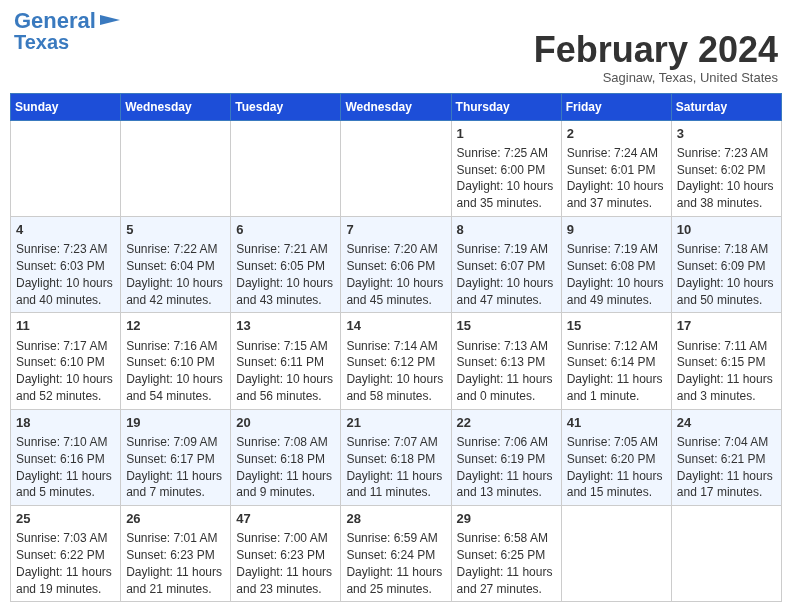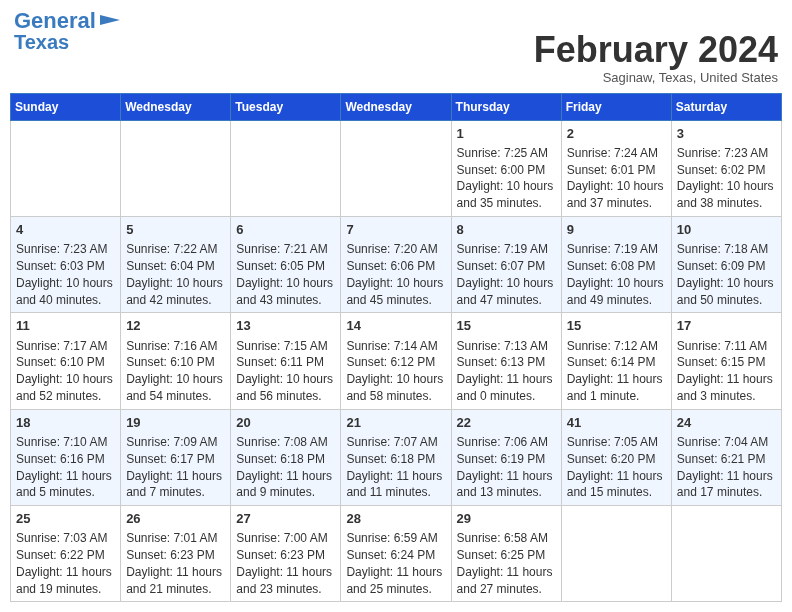--- a/index.html
+++ b/index.html
@@ -240,21 +240,21 @@
       <tr>
         <td>
         <span class="day-num">25</span>
         <span class="day-info">Sunrise: 7:03 AM<br>Sunset: 6:22 PM<br>Daylight: 11 hours and 19 minutes.</span>
       </td>
         <td>
         <span class="day-num">26</span>
         <span class="day-info">Sunrise: 7:01 AM<br>Sunset: 6:23 PM<br>Daylight: 11 hours and 21 minutes.</span>
       </td>
         <td>
-        <span class="day-num">27</span>
+        <span class="day-num">47</span>
         <span class="day-info">Sunrise: 7:00 AM<br>Sunset: 6:23 PM<br>Daylight: 11 hours and 23 minutes.</span>
       </td>
         <td>
         <span class="day-num">28</span>
         <span class="day-info">Sunrise: 6:59 AM<br>Sunset: 6:24 PM<br>Daylight: 11 hours and 25 minutes.</span>
       </td>
         <td>
         <span class="day-num">29</span>
         <span class="day-info">Sunrise: 6:58 AM<br>Sunset: 6:25 PM<br>Daylight: 11 hours and 27 minutes.</span>
       </td>

